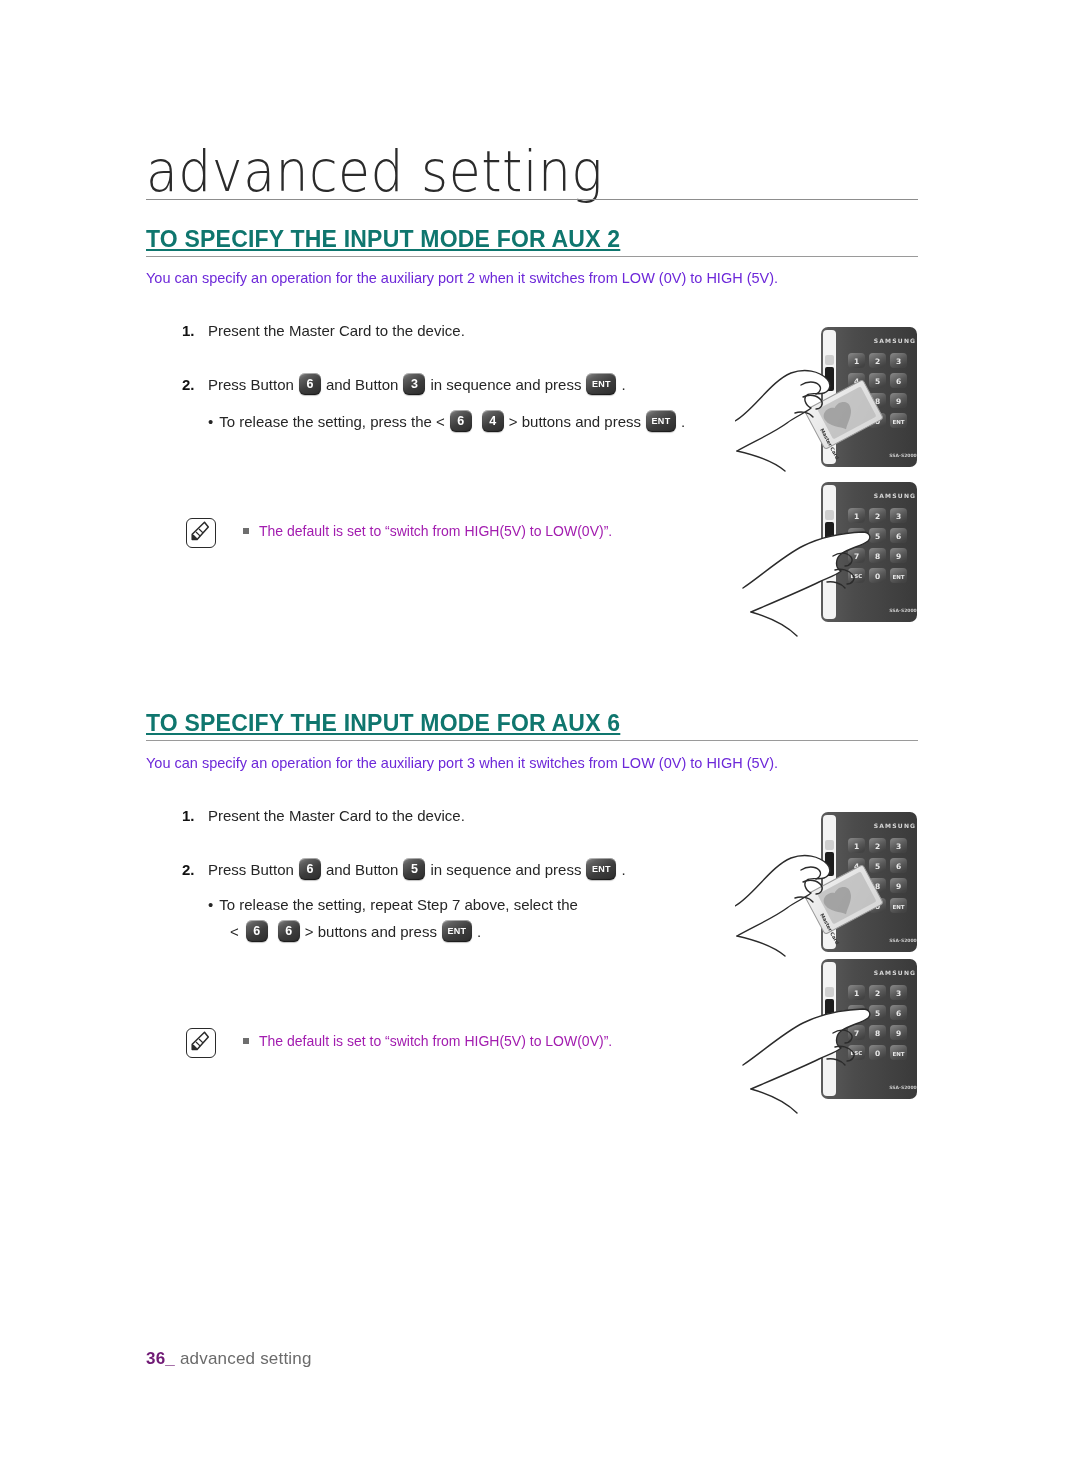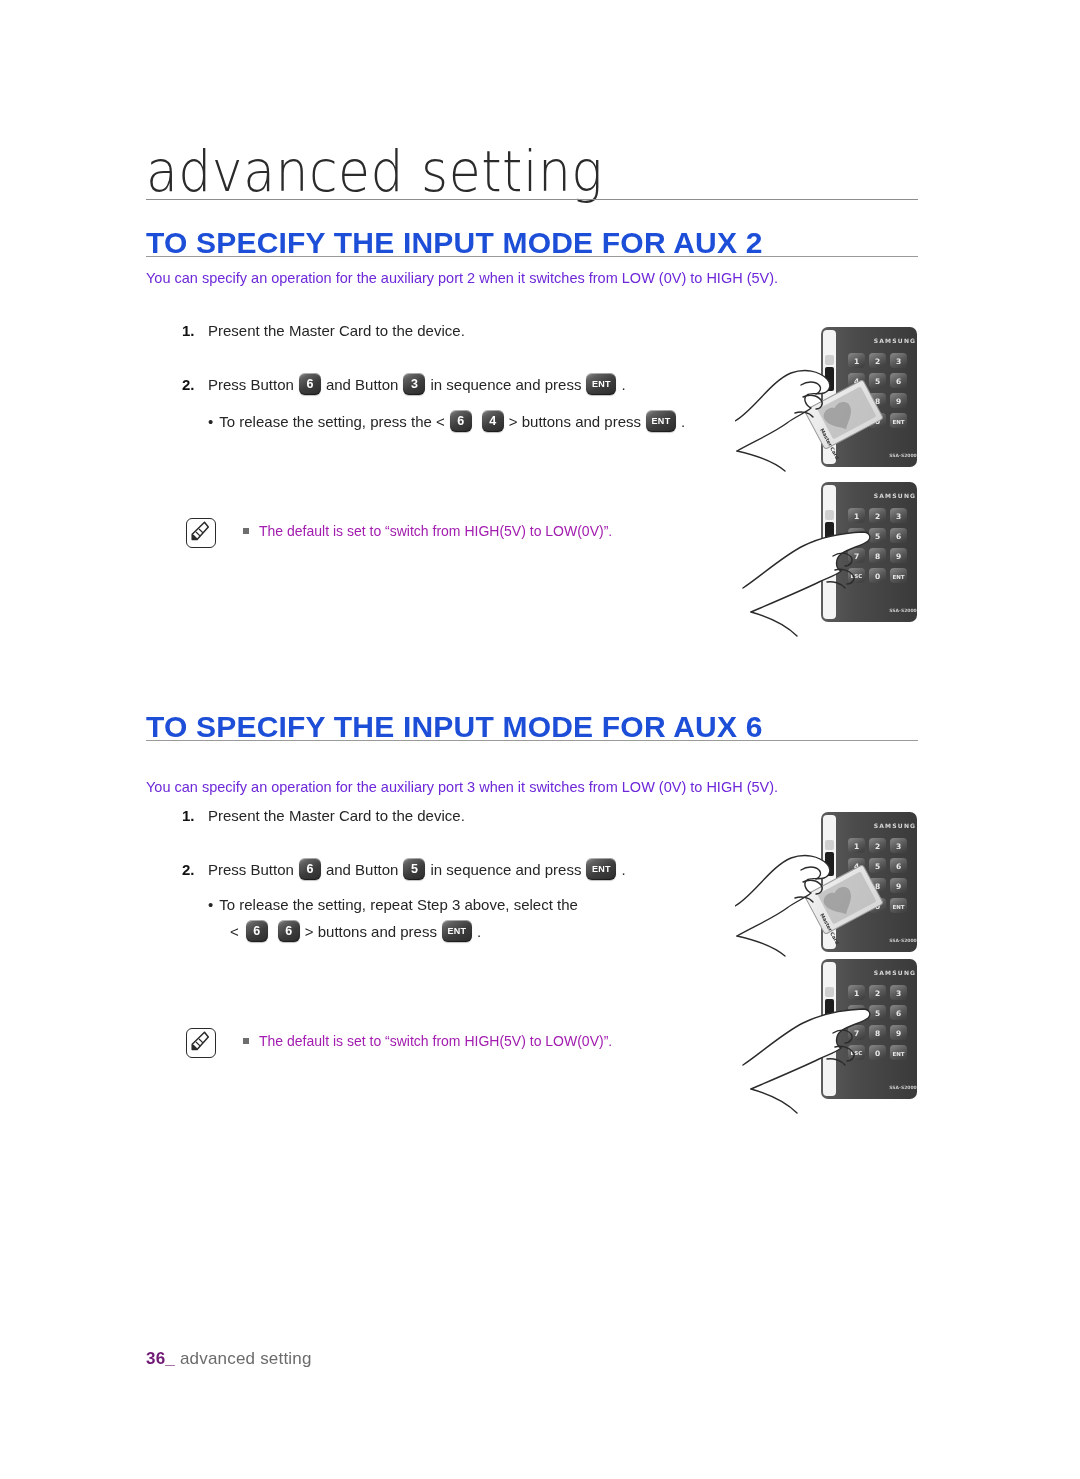--- a/index.html
+++ b/index.html
@@ -43,25 +43,26 @@
     top: 199px;
     width: 772px;
     height: 1px;
     background: #8d8d8d;
   }
 
   
   .section-heading {
     position: absolute;
     left: 146px;
-    font-size: 30px;
+    font-size: 23px;
     font-weight: bold;
     letter-spacing: 0.2px;
-    color: #1d4ed8;
+    color: #0f766e;
     white-space: nowrap;
+    text-decoration: underline;
   }
   .section-rule {
     position: absolute;
     left: 146px;
     width: 772px;
     height: 1px;
     background: #9a9a9a;
   }
 
   .intro-text {
@@ -373,41 +374,41 @@
         <path d="M98 78 C104 74, 112 74, 116 79 C119 83, 115 88, 110 88" fill="none"></path>
         <path d="M100 92 C106 90, 114 92, 118 97 C121 101, 117 106, 112 106" fill="none"></path>
         <path d="M92 104 C98 103, 106 105, 110 110" fill="none"></path>
         <path d="M16 134 C34 139, 50 146, 62 158" fill="none"></path>
       </g>
     </svg>
   </div>
 
   <div class="section-heading" style="top:710px">TO SPECIFY THE INPUT MODE FOR AUX 6</div>
   <div class="section-rule" style="top:740px"></div>
-  <div class="intro-text" style="top:779px">You can specify an operation for the auxiliary port 3 when it switches from LOW (0V) to HIGH (5V).</div>
+  <div class="intro-text" style="top:755px">You can specify an operation for the auxiliary port 3 when it switches from LOW (0V) to HIGH (5V).</div>
 
   <div class="step" style="left:182px; top:807px">
     <span class="step-num">1.</span>
     <span>Present the Master Card to the device.</span>
   </div>
 
   <div class="step" style="left:182px; top:858px">
     <span class="step-num">2.</span>
     <span>Press Button</span>
     <span class="keybtn">6</span>
     <span>and Button</span>
     <span class="keybtn">5</span>
     <span>in sequence and press</span>
     <span class="keybtn ent">ENT</span>
     <span>.</span>
   </div>
 
   <div class="bullet-line" style="left:208px; top:896px">
     <span class="bullet-dot">•</span>
-    <span>To release the setting, repeat Step 3 above, select the</span>
+    <span>To release the setting, repeat Step 7 above, select the</span>
   </div>
 
   <div class="bullet-line" style="left:228px; top:920px">
     <span class="angle">&lt;</span>
     <span class="keybtn">6</span>
     <span class="keybtn">6</span>
     <span>&gt; buttons and press</span>
     <span class="keybtn ent">ENT</span>
     <span>.</span>
   </div>

